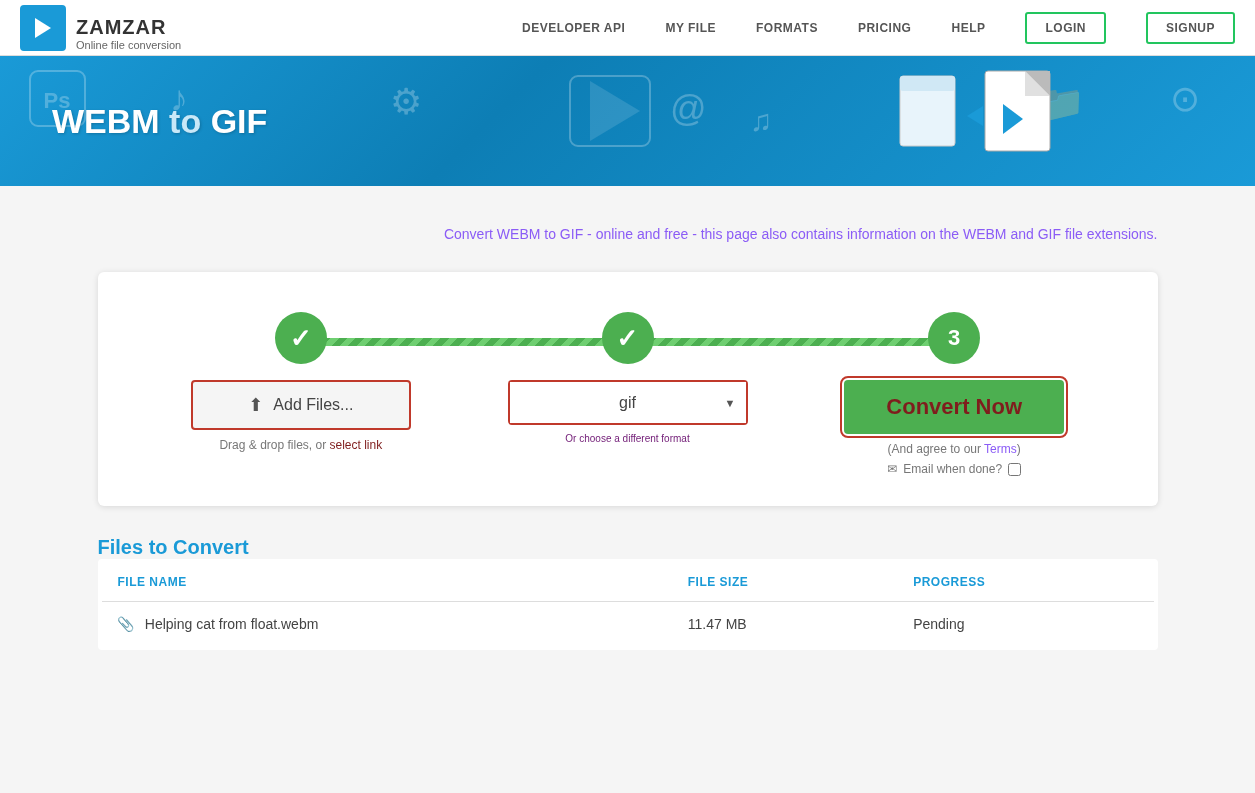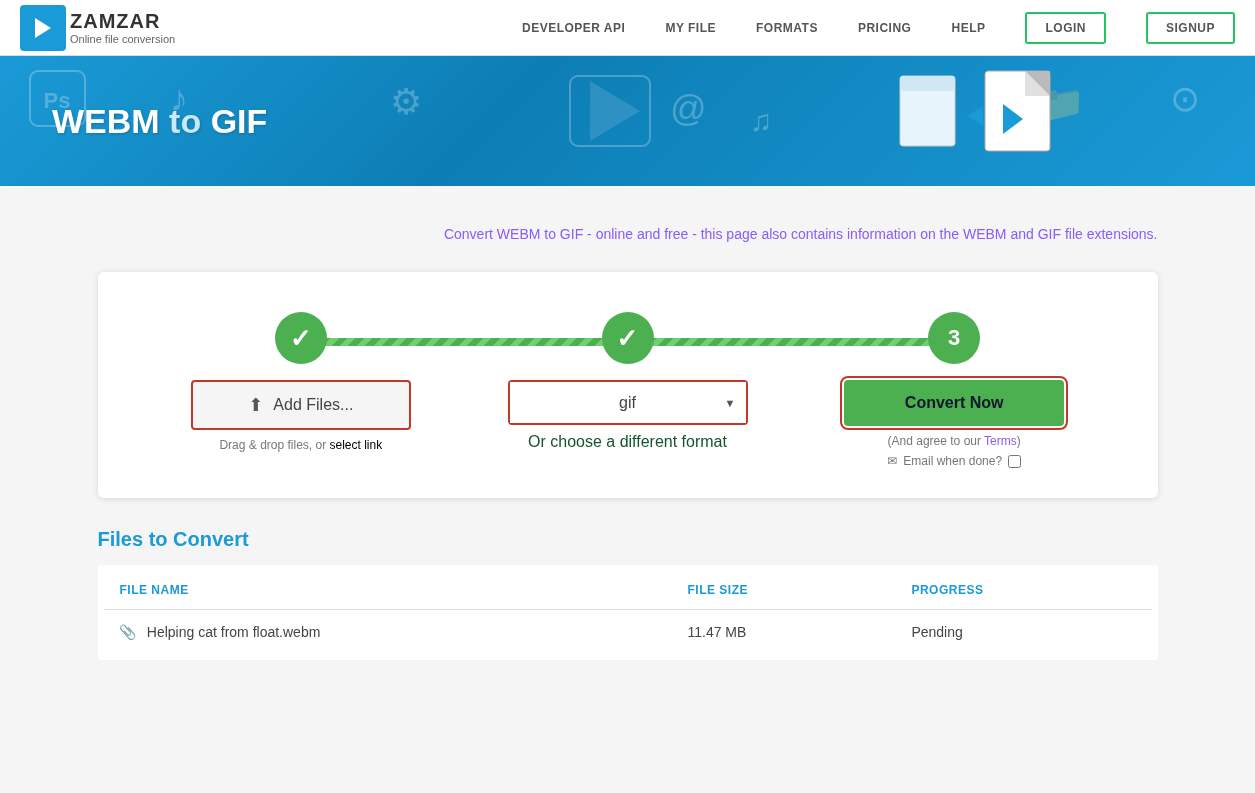--- a/index.html
+++ b/index.html
@@ -9,22 +9,22 @@
     .header {
       background: #fff;
       border-bottom: 1px solid #ddd;
       display: flex;
       align-items: center;
       padding: 0 20px;
       height: 56px;
     }
     .logo-area {
       display: flex;
-      align-items: center;
-      gap: 4px;
+      align-items: flex-end;
+      gap: 10px;
       text-decoration: none;
     }
     .logo-icon {
       width: 46px;
       height: 46px;
       background: #1a9ad7;
       border: 2px solid #1a9ad7;
       display: flex;
       align-items: center;
       justify-content: center;
@@ -180,21 +180,21 @@
       width: 220px;
       justify-content: center;
     }
     .upload-icon { font-size: 18px; color: #555; }
     .drag-drop-text {
       font-size: 12px;
       color: #777;
       margin-top: 8px;
       text-align: center;
     }
-    .drag-drop-text a { color: #000000; text-decoration: none; }
+    .drag-drop-text a { color: #7f1d1d; text-decoration: none; }
     .format-select {
       width: 100%;
       padding: 12px 16px;
       font-size: 16px;
       border: none;
       background: #fff;
       appearance: none;
       -webkit-appearance: none;
       cursor: pointer;
       outline: none;
@@ -213,34 +213,34 @@
       content: '▼';
       position: absolute;
       right: 10px;
       top: 50%;
       transform: translateY(-50%);
       font-size: 11px;
       color: #555;
       pointer-events: none;
     }
     .format-sub-text {
-      font-size: 16px;
-      color: #14532d;
+      font-size: 10px;
+      color: #701a75;
       margin-top: 8px;
       text-align: center;
     }
 
     
     .convert-btn {
       background: #4caf50;
-      color: #0f172a;
+      color: #7f1d1d;
       border: none;
       border-radius: 4px;
       padding: 14px 32px;
-      font-size: 16px;
+      font-size: 22px;
       font-weight: bold;
       cursor: pointer;
       width: 220px;
       outline: 2px solid #c0392b;
       outline-offset: 2px;
     }
     .agree-text {
       font-size: 12px;
       color: #777;
       margin-top: 8px;
@@ -255,26 +255,25 @@
       font-size: 12px;
       color: #777;
     }
 
     
     .files-section { margin-top: 10px; }
     .files-title {
       font-size: 20px;
       font-weight: bold;
       color: #333;
-      margin-bottom: 14px;
     }
     .files-title span { color: #1a9ad7; }
     .files-table {
       width: 100%;
-      border: 6px solid #737373;
+      border: 4px solid #737373;
       border-radius: 4px;
       overflow: hidden;
       background: #fff;
       border-collapse: collapse;
     }
     .files-table thead tr {
       background: #fff;
       border-bottom: 1px solid #ddd;
     }
     .files-table th {

